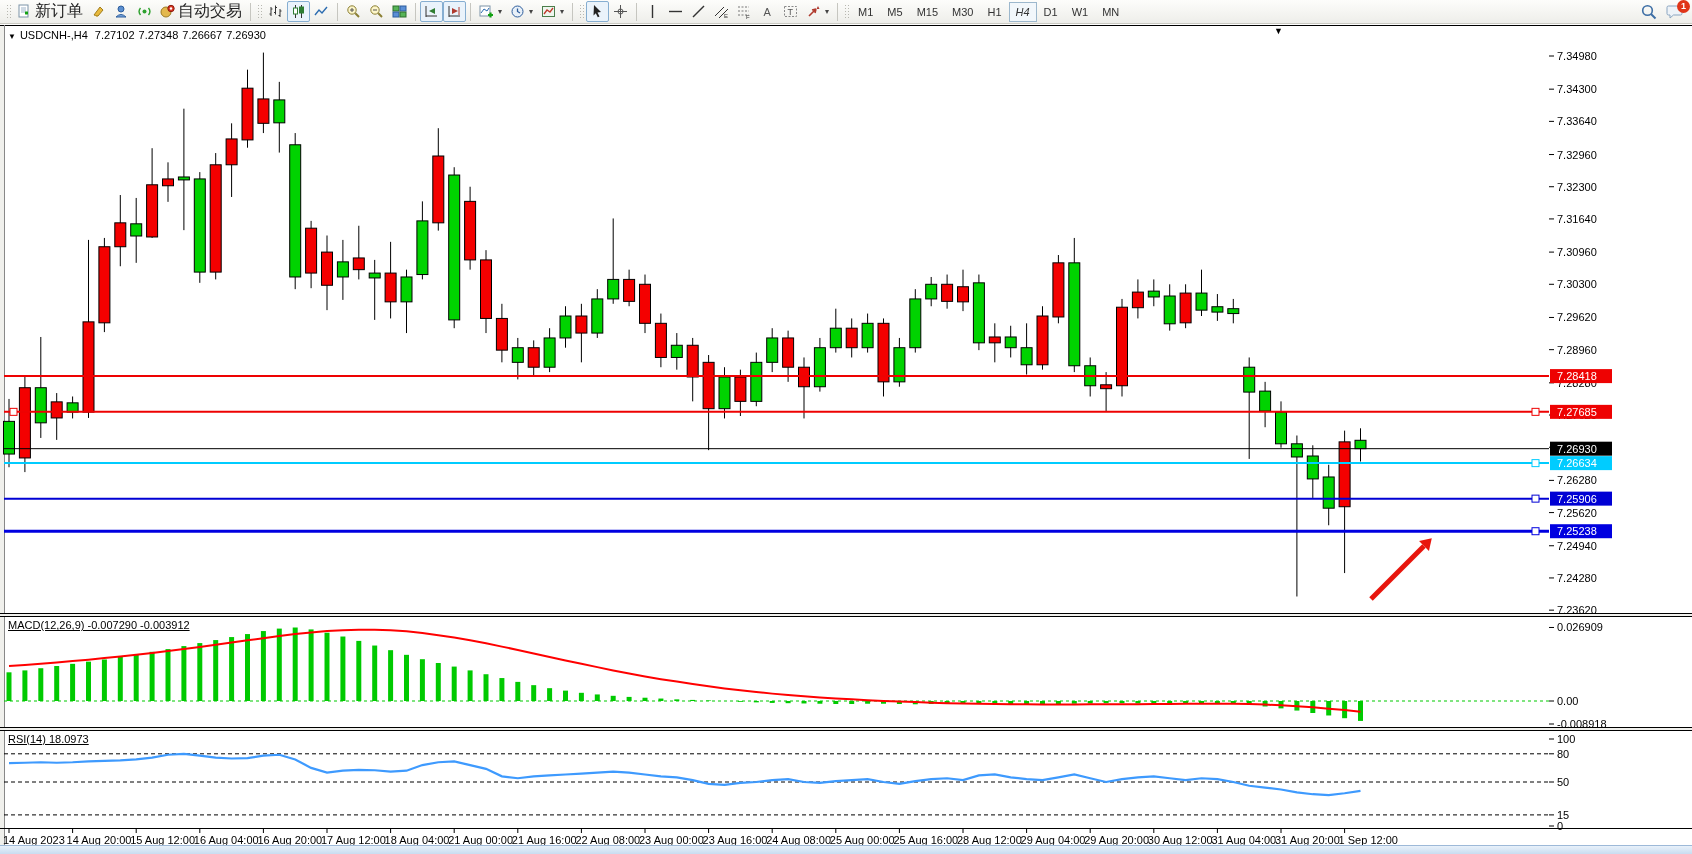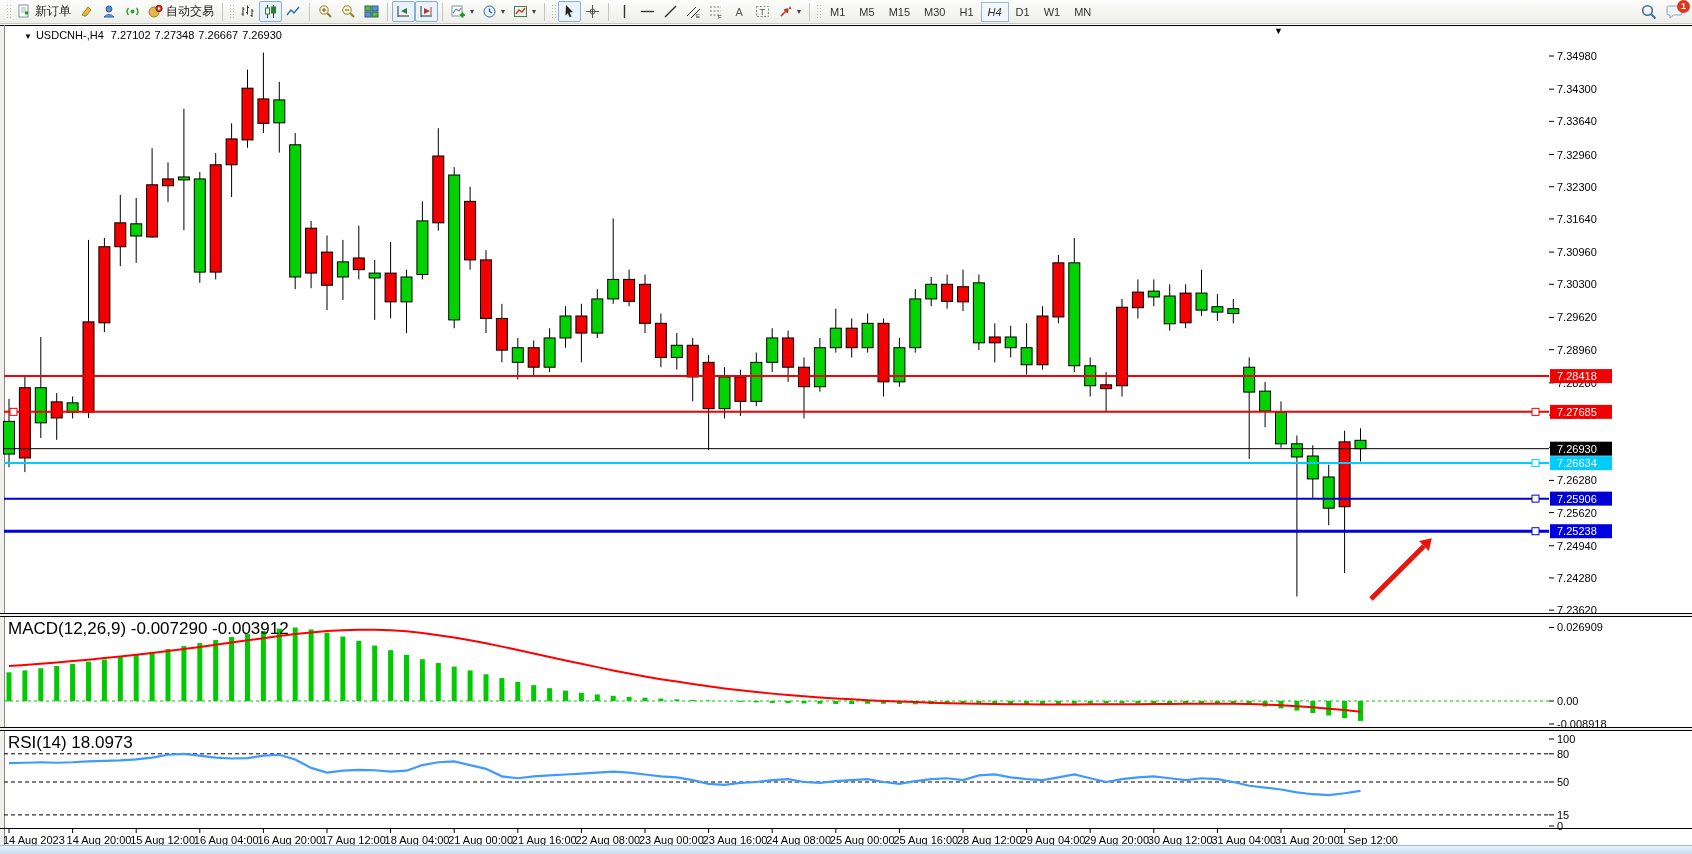--- a/index.html
+++ b/index.html
@@ -10,37 +10,37 @@
     background:linear-gradient(#fdfdfb,#eeeeea); border-bottom:1px solid #c9c9c2;
     display:flex; align-items:center; padding:0 4px; z-index:30; }
   .grip { width:5px; height:16px; margin:0 2px;
     background-image:radial-gradient(#b7b7b0 35%, transparent 36%);
     background-size:3px 3px; }
   .sep { width:1px; height:18px; background:#c6c6c0; margin:0 4px; }
   .tbtn { height:21px; min-width:22px; display:flex; align-items:center; justify-content:center;
     padding:0 3px; border:1px solid transparent; border-radius:2px; color:#222; font-size:12px; gap:3px;
     cursor:default; white-space:nowrap; }
   .tbtn.active { background:#eaf3fb; border-color:#86aed1; }
-  .tbtn .lbl { font-size:12px; }
+  .tbtn .lbl { font-size:16px; }
   .dd-arrow { font-size:8px; color:#444; margin-left:1px; }
   .tf { font-size:11px; color:#333; padding:3px 6px; border:1px solid transparent; }
   .tf.active { background:#f2f7fb; border-color:#9db8cd;font-style:italic; }
   .tb-right { position:absolute; right:6px; top:0; height:24px; display:flex; align-items:center; gap:8px; }
   .chat-wrap { position:relative; width:20px; height:20px; }
   .badge { position:absolute; right:-4px; top:-2px; background:#e03518; color:#fff;
     border-radius:50%; width:13px; height:13px; font-size:9px; line-height:13px;
     text-align:center; font-weight:bold; }
   svg.icon { display:block; }
   
   .chart-window { position:absolute; left:0; top:25px; width:1692px; height:820px; background:#fff; }
   #chart-svg { position:absolute; left:0; top:0; }
-  .chart-title { position:absolute; left:24px; top:4px; font-size:11px; color:#000; z-index:5; }
+  .chart-title { position:absolute; left:8px; top:4px; font-size:11px; color:#000; z-index:5; }
   .chart-title .dd { font-size:8px; margin-right:4px; }
   .chart-title span { margin-right:4px; }
-  .pane-label { position:absolute; left:8px; font-size:17px; color:#000; z-index:5; }
+  .pane-label { position:absolute; left:8px; font-size:11px; color:#000; z-index:5;text-decoration:underline; }
   .pane-label.macd { top:594px; }
   .pane-label.rsi { top:708px; }
   .mini-arrow { position:absolute; left:1274px; top:1px; font-size:9px; color:#000; z-index:5; }
   .statusbar { position:absolute; left:0; top:845px; width:1692px; height:9px;
     background:linear-gradient(#e8f1fa,#c9dcf0); border-top:1px solid #9db9d8; }
 </style>
 </head>
 <body>
 
 <div class="toolbar">

